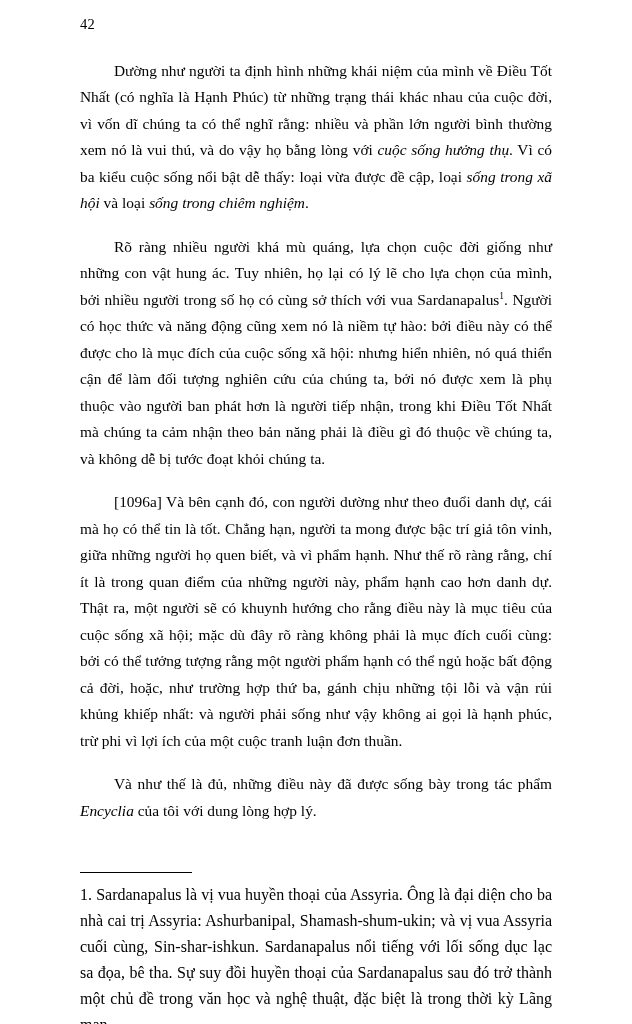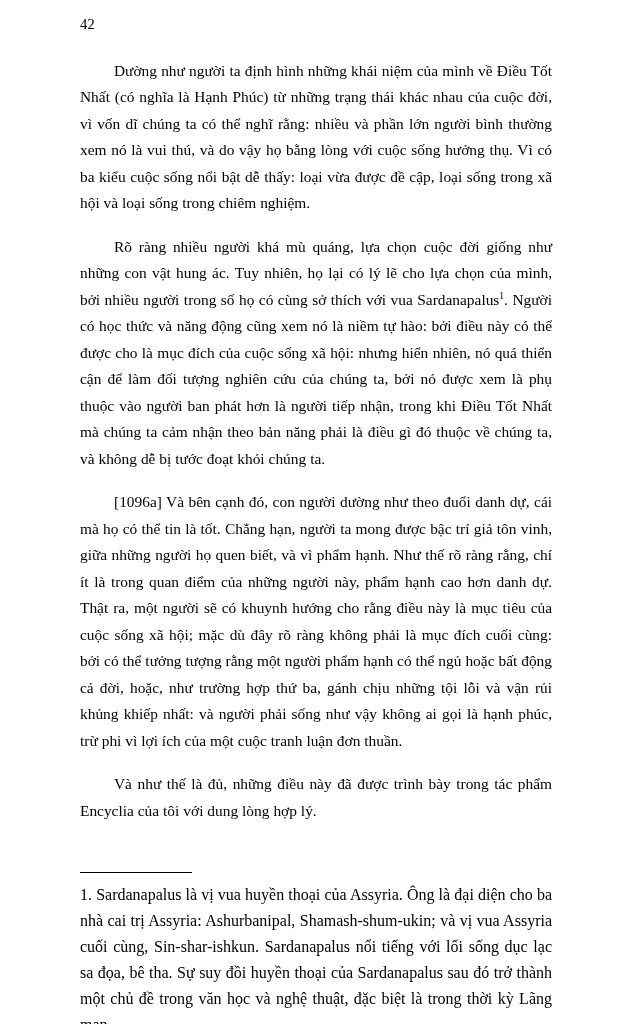--- a/index.html
+++ b/index.html
@@ -43,20 +43,21 @@
     line-height: 1.72;
     text-align: justify;
     text-indent: 34px;
     word-spacing: 0.1px;
     hyphens: none;
   }
   p.para:last-child {
     margin-bottom: 0;
   }
   .ital {
+    font-style: italic;
     margin-top: 16px;
   }
   sup {
     font-size: 9.5px;
     vertical-align: super;
     line-height: 0;
   }
   .footnote-area {
     position: absolute;
     left: 80px;
@@ -80,21 +81,21 @@
 <body>
 
 <div class="page">
 
   <div class="page-number">42</div>
 
   <div class="body-area">
     <p class="para" id="p1"><span>Dường như người ta định hình những khái niệm của mình về Điều Tốt Nhất (có nghĩa là Hạnh Phúc) từ những trạng thái khác nhau của cuộc đời, vì vốn dĩ chúng ta có thể nghĩ rằng: nhiều và phần lớn người bình thường xem nó là vui thú, và do vậy họ bằng lòng với </span><span class="ital">cuộc sống hưởng thụ</span><span>. Vì có ba kiểu cuộc sống nổi bật dễ thấy: loại vừa được đề cập, loại </span><span class="ital">sống trong xã hội</span><span> và loại </span><span class="ital">sống trong chiêm nghiệm</span><span>.</span></p>
     <p class="para" id="p2"><span>Rõ ràng nhiều người khá mù quáng, lựa chọn cuộc đời giống như những con vật hung ác. Tuy nhiên, họ lại có lý lẽ cho lựa chọn của mình, bởi nhiều người trong số họ có cùng sở thích với vua Sardanapalus</span><sup>1</sup><span>. Người có học thức và năng động cũng xem nó là niềm tự hào: bởi điều này có thể được cho là mục đích của cuộc sống xã hội: nhưng hiển nhiên, nó quá thiển cận để làm đối tượng nghiên cứu của chúng ta, bởi nó được xem là phụ thuộc vào người ban phát hơn là người tiếp nhận, trong khi Điều Tốt Nhất mà chúng ta cảm nhận theo bản năng phải là điều gì đó thuộc về chúng ta, và không dễ bị tước đoạt khỏi chúng ta.</span></p>
     <p class="para" id="p3"><span>[1096a] Và bên cạnh đó, con người dường như theo đuổi danh dự, cái mà họ có thể tin là tốt. Chẳng hạn, người ta mong được bậc trí giả tôn vinh, giữa những người họ quen biết, và vì phẩm hạnh. Như thế rõ ràng rằng, chí ít là trong quan điểm của những người này, phẩm hạnh cao hơn danh dự. Thật ra, một người sẽ có khuynh hướng cho rằng điều này là mục tiêu của cuộc sống xã hội; mặc dù đây rõ ràng không phải là mục đích cuối cùng: bởi có thể tưởng tượng rằng một người phẩm hạnh có thể ngủ hoặc bất động cả đời, hoặc, như trường hợp thứ ba, gánh chịu những tội lỗi và vận rủi khủng khiếp nhất: và người phải sống như vậy không ai gọi là hạnh phúc, trừ phi vì lợi ích của một cuộc tranh luận đơn thuần.</span></p>
-    <p class="para" id="p4"><span>Và như thế là đủ, những điều này đã được trình bày trong tác phẩm </span><span class="ital">Encyclia</span><span> của tôi với dung lòng hợp lý.</span></p>
+    <p class="para" id="p4"><span>Và như thế là đủ, những điều này đã được sống bày trong tác phẩm </span><span class="ital">Encyclia</span><span> của tôi với dung lòng hợp lý.</span></p>
   </div>
 
   <div class="footnote-area">
     <div class="footnote-rule"></div>
     <p class="footnote-text">1. Sardanapalus là vị vua huyền thoại của Assyria. Ông là đại diện cho ba nhà cai trị Assyria: Ashurbanipal, Shamash-shum-ukin; và vị vua Assyria cuối cùng, Sin-shar-ishkun. Sardanapalus nổi tiếng với lối sống dục lạc sa đọa, bê tha. Sự suy đồi huyền thoại của Sardanapalus sau đó trở thành một chủ đề trong văn học và nghệ thuật, đặc biệt là trong thời kỳ Lãng mạn.</p>
   </div>
 
 </div>
 
 </body></html>

